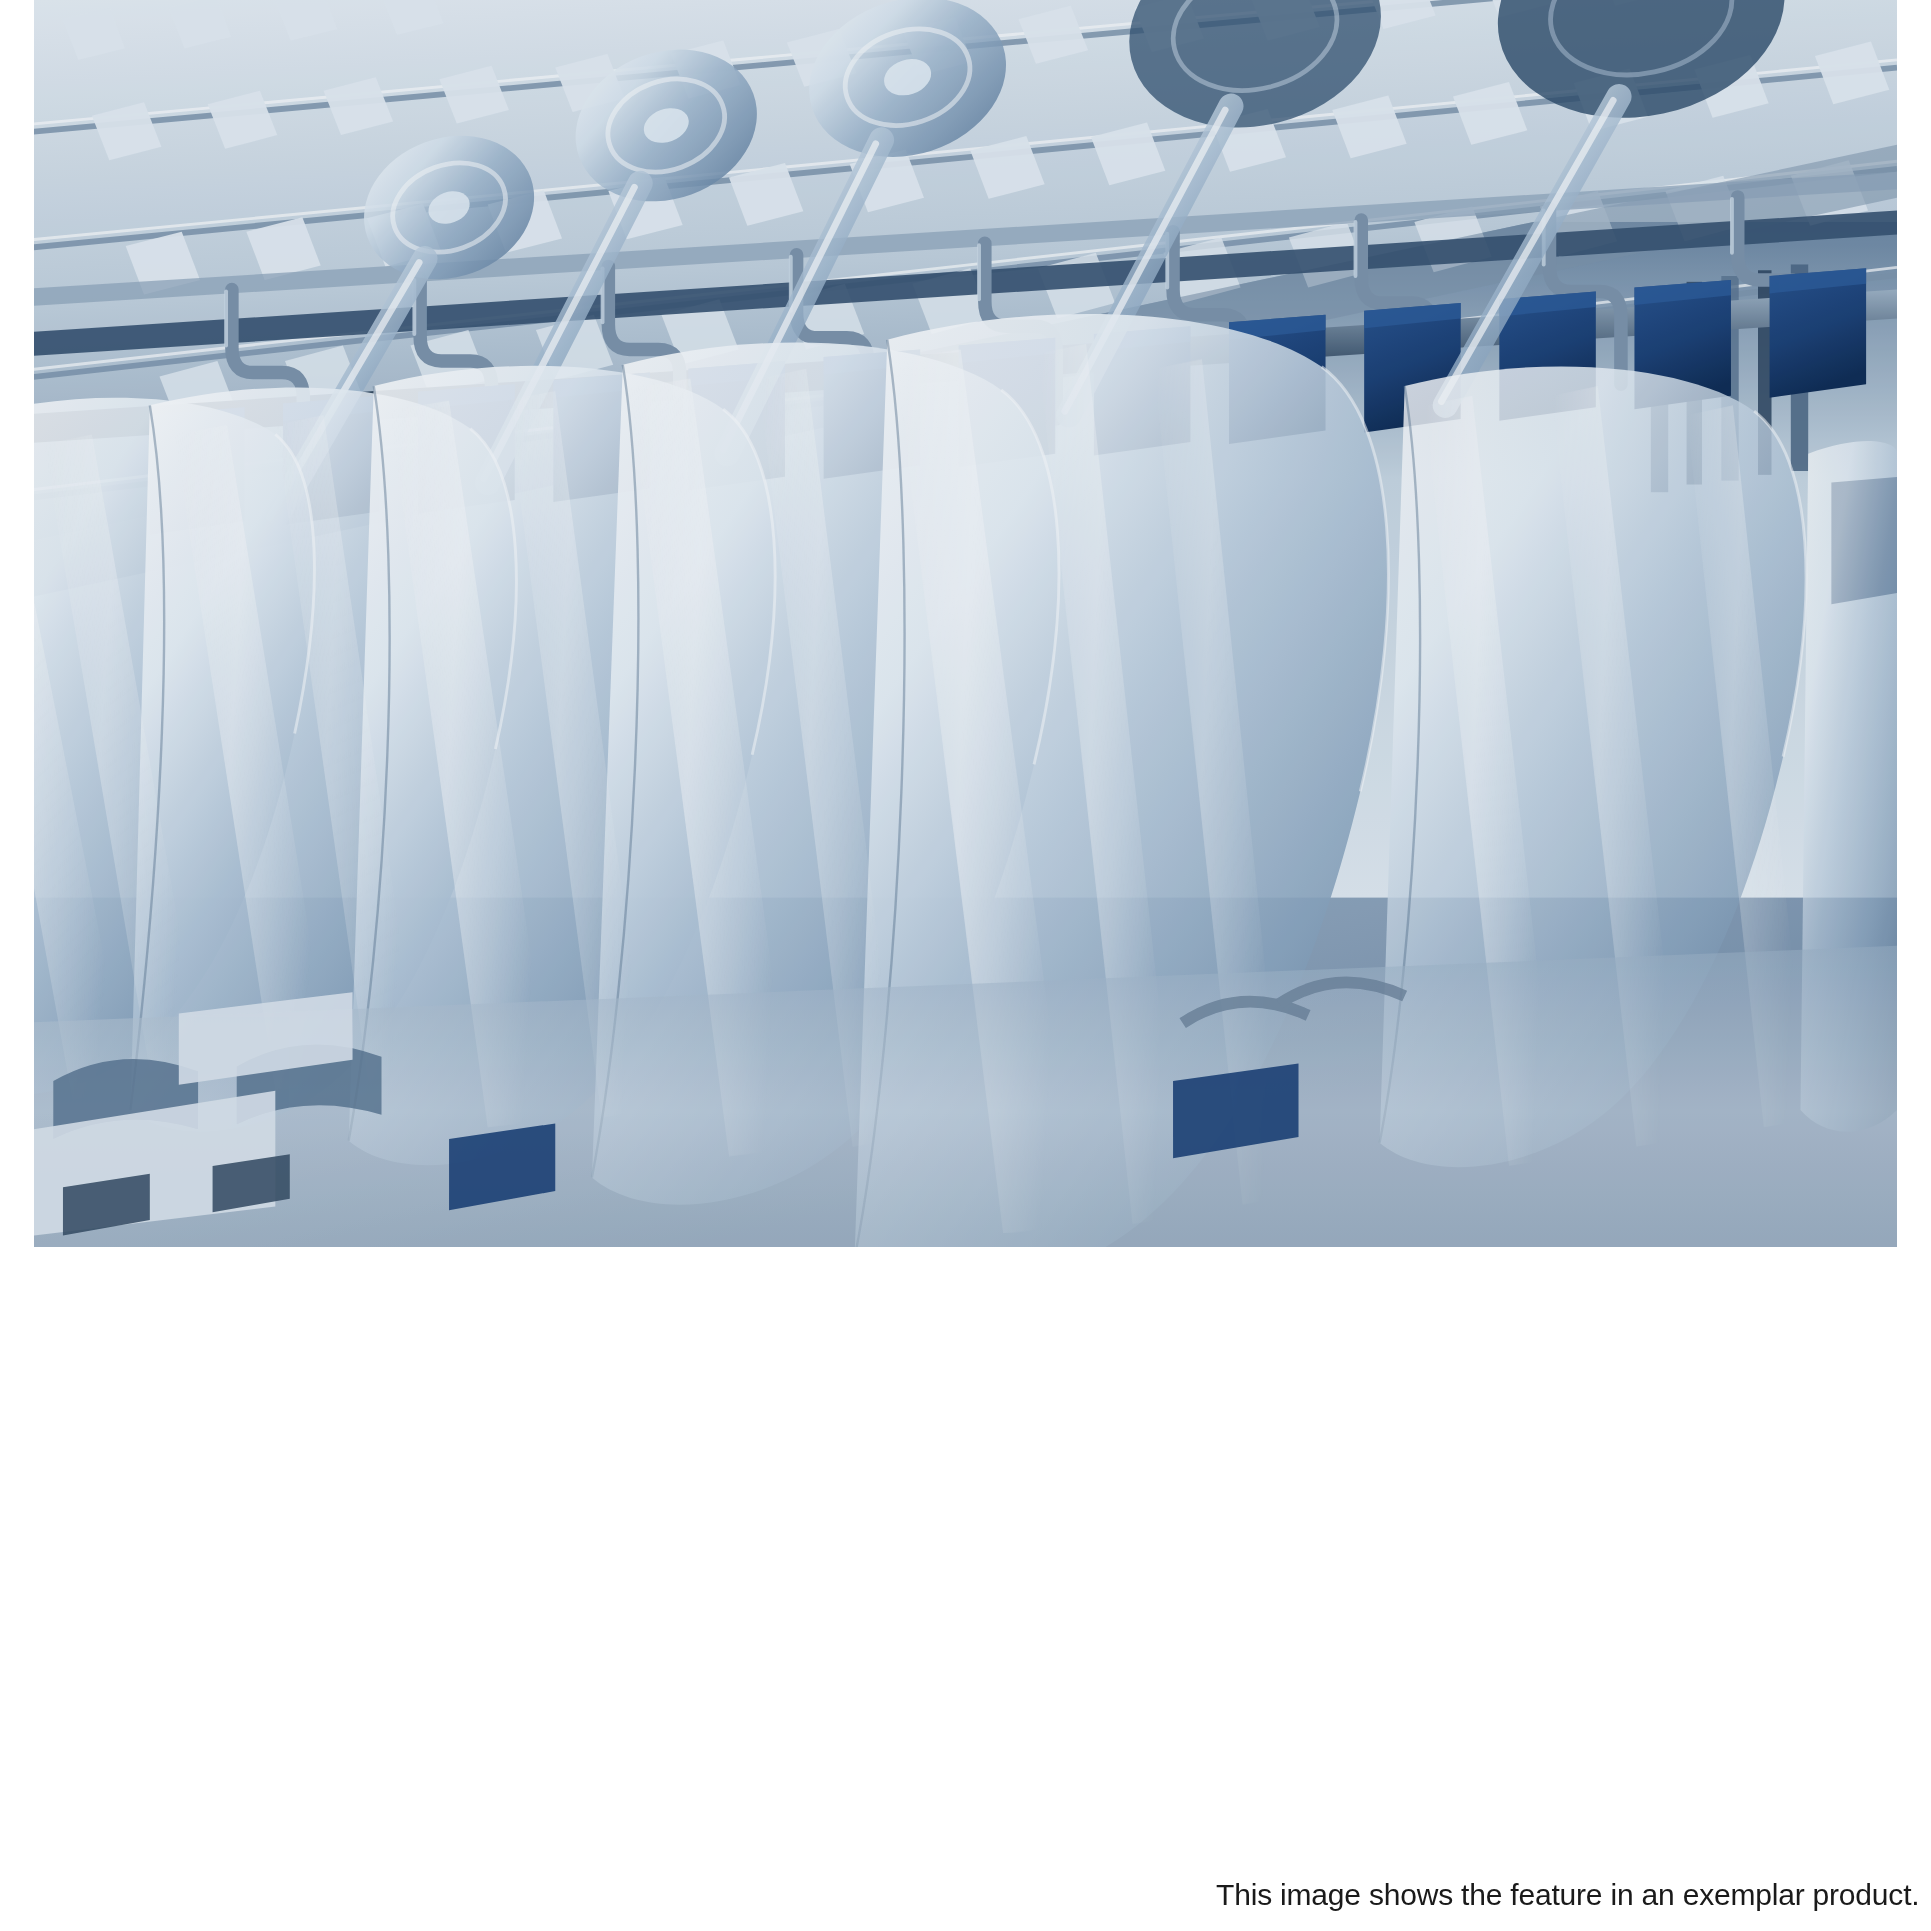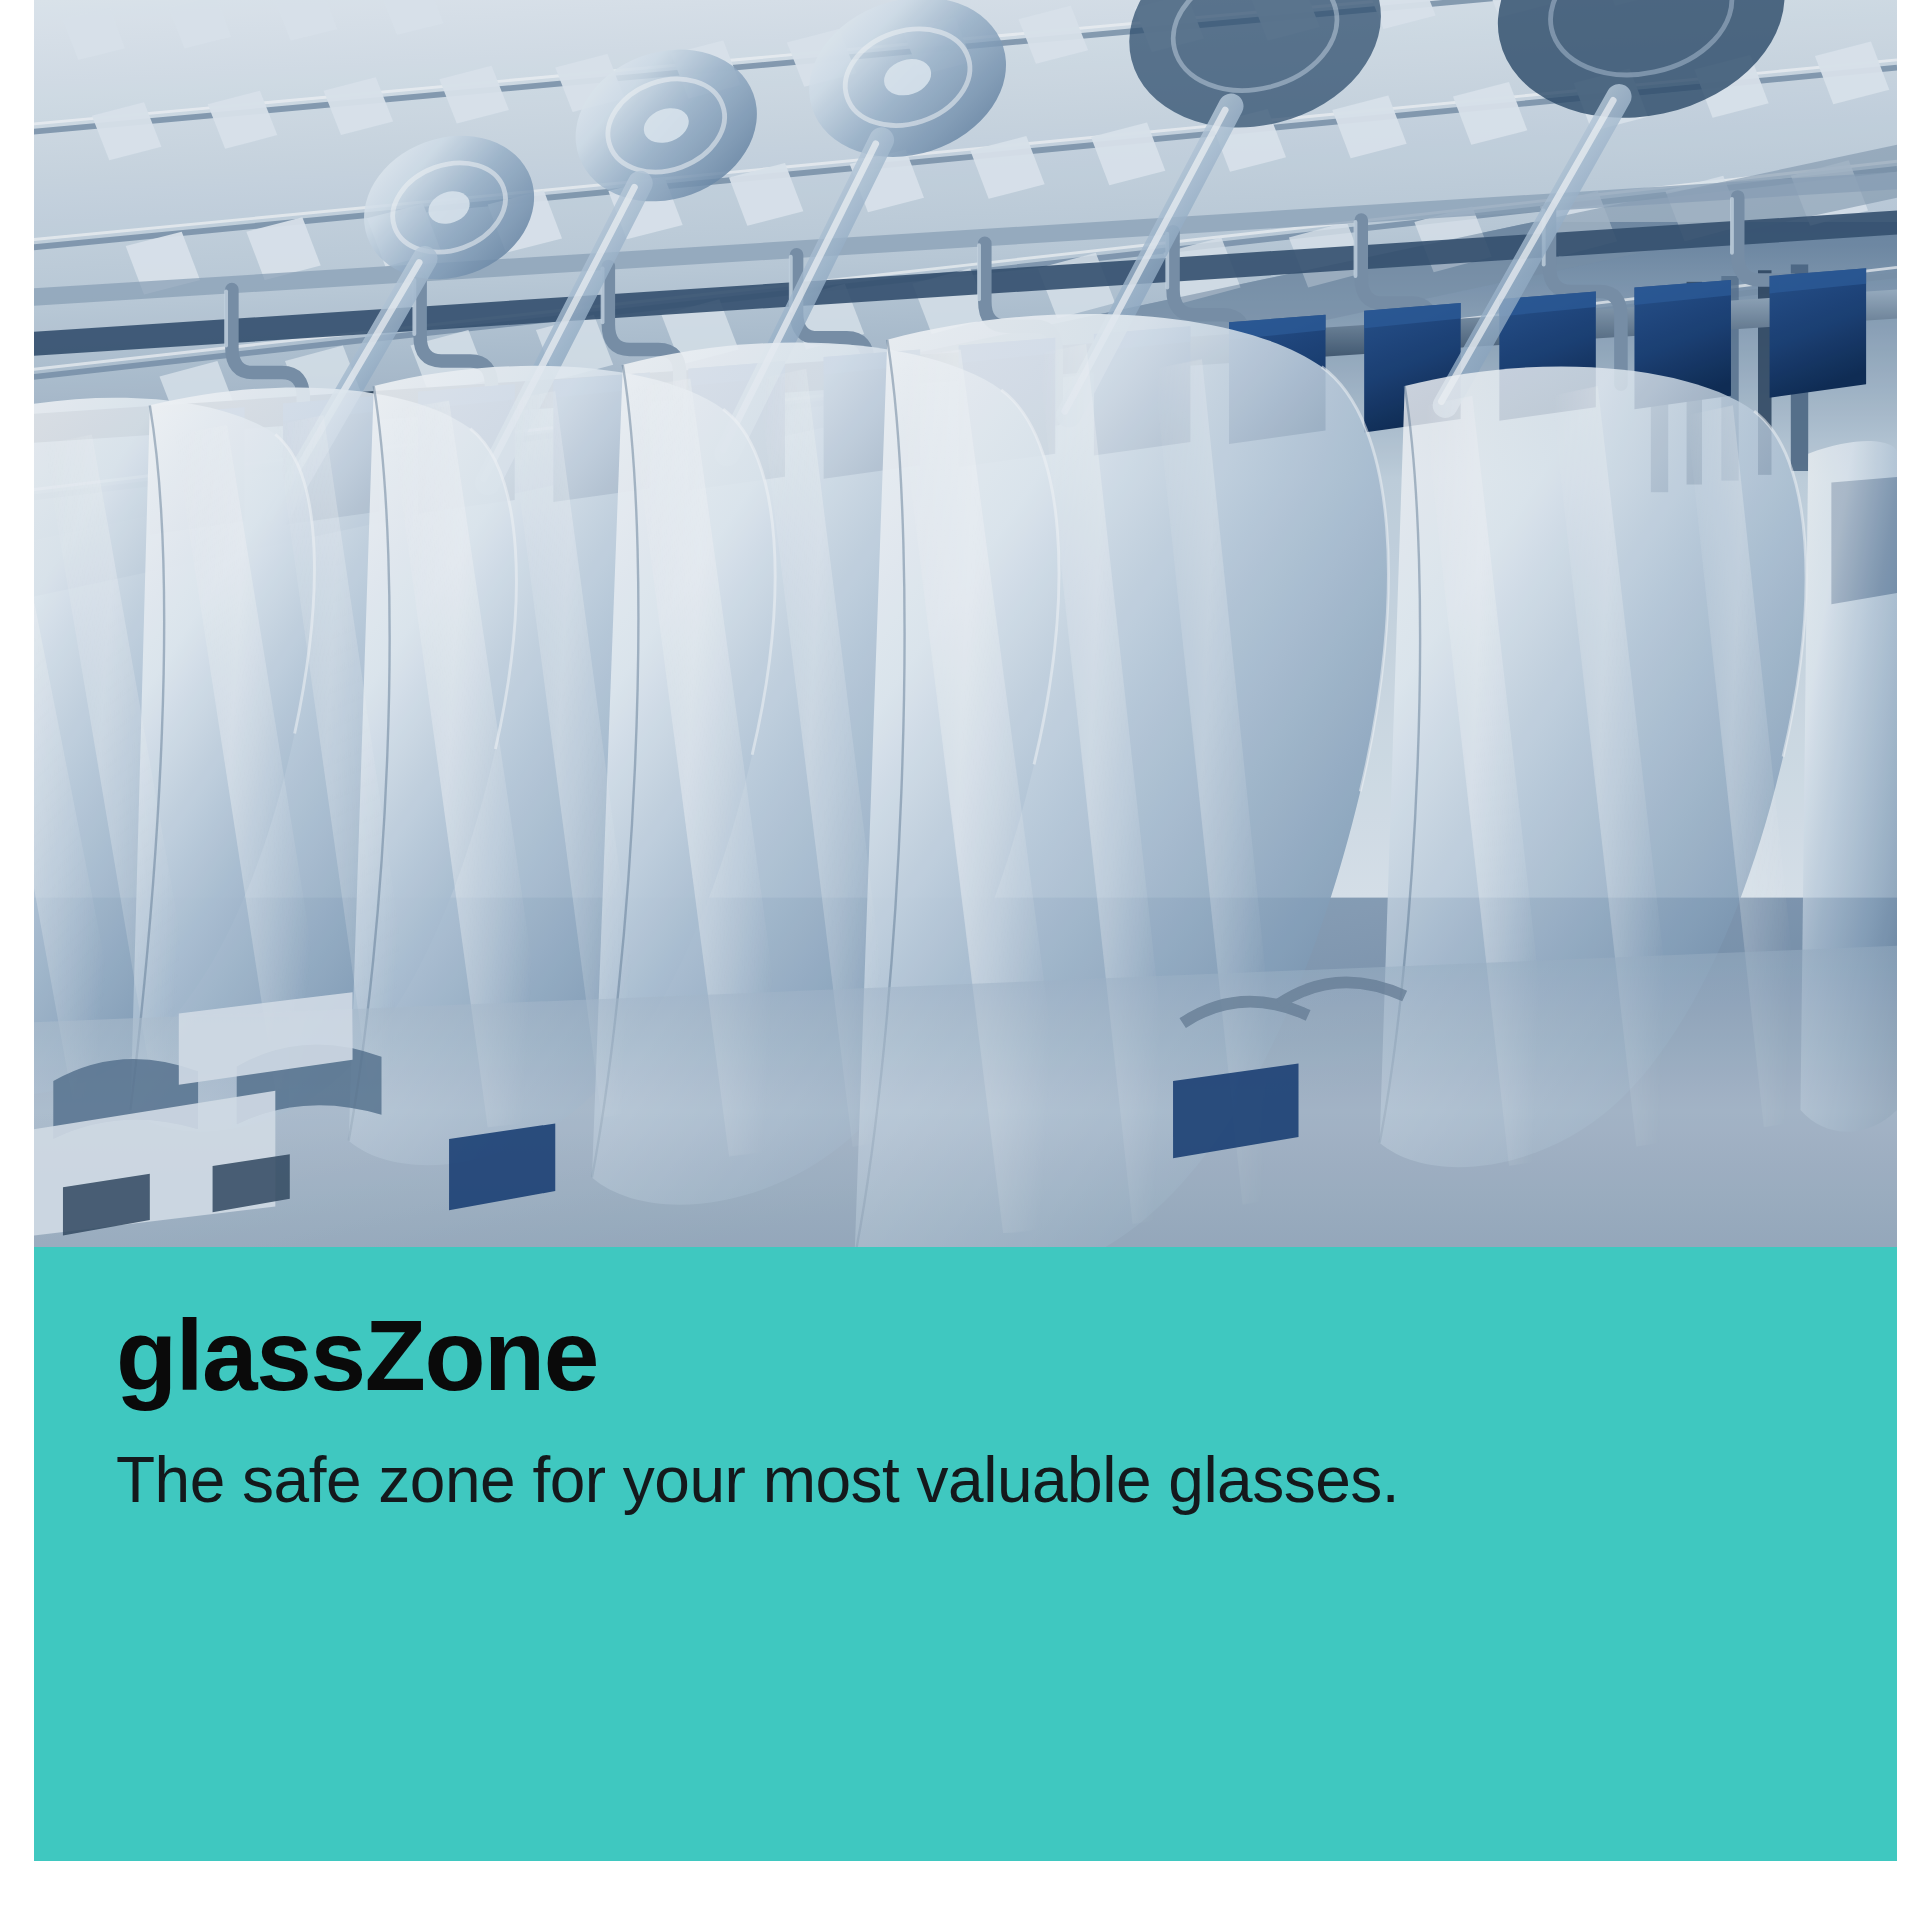--- a/index.html
+++ b/index.html
@@ -364,20 +364,17 @@
             <path d="M1190,1060 q60,-40 130,-8"></path>
             <path d="M1290,1040 q60,-40 130,-8"></path>
           </g>
         </g>
 
         <rect x="0" y="0" width="1930" height="1292" fill="#2a4a6e" opacity="0.08"></rect>
       </g>
     </svg>
   </div>
 
-  <div class="teal-panel">
-    <div class="headline">glassZone</div>
-    <div class="subline">The safe zone for your most valuable glasses.</div>
-  </div>
-
+
+  <div class="caption">This image shows the feature in an exemplar product.</div>
 
 </div>
 
 
 </body></html>

